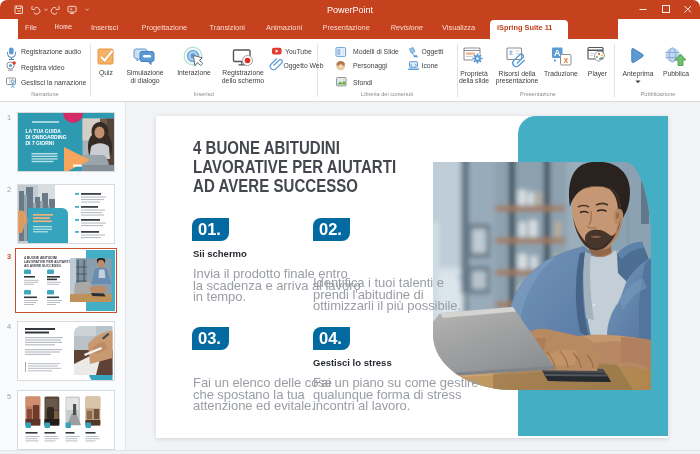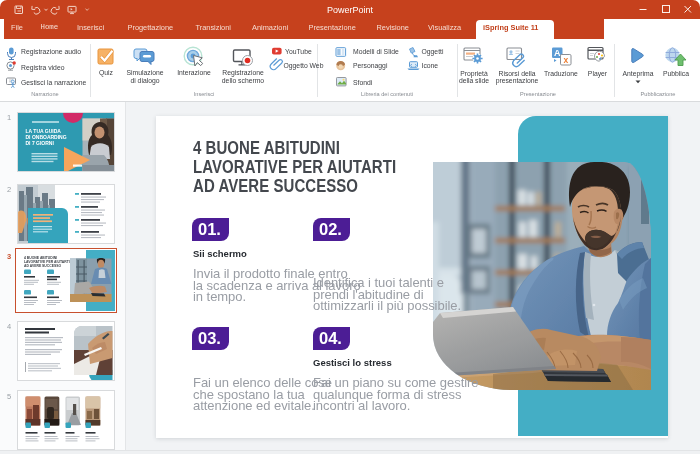--- a/index.html
+++ b/index.html
@@ -1,33 +1,33 @@
 <!DOCTYPE html>
 <html><head><meta charset="utf-8">
 <style>
   * { margin:0; padding:0; box-sizing:border-box; }
   html,body { width:700px; height:454px; background:#fff; font-family:"Liberation Sans",sans-serif; }
   #win { position:relative; width:700px; height:454px; overflow:hidden; border-radius:7px 7px 0 0;padding-left:28px; }
   #titlebar { position:absolute; left:0; top:0; width:700px; height:19px; background:#C6411D; }
-  #tabrow { position:absolute; left:4px; top:19px; width:600px; height:20px; background:#C6411D; }
+  #tabrow { position:absolute; left:18px; top:19px; width:600px; height:20px; background:#C6411D; }
   .tab { position:absolute; top:0; height:20px; line-height:17.5px; color:#F6DDD2; font-size:7.4px; }
   #ribbon { position:absolute; left:0; top:39px; width:700px; height:63px; background:#ffffff; border-bottom:1px solid #D9DBDD; }
   .gsep { position:absolute; top:5px; width:1px; height:53px; background:#E2E4E6; }
   .glabel { position:absolute; top:51.5px; font-size:5.6px; color:#888C92; white-space:nowrap; text-align:center; }
   .btxt { position:absolute; font-size:6.8px; color:#3C3E42; white-space:nowrap; }
   .bigl { position:absolute; font-size:6.8px; color:#3C3E42; text-align:center; line-height:7.8px; white-space:nowrap; }
   #main { position:absolute; left:0; top:102px; width:700px; height:348px; background:#F1F3F5; }
   #panel { position:absolute; left:0; top:0; width:126px; height:348px; background:#FAFBFC; border-right:1px solid #E3E5E7; }
   .thumbnum { position:absolute; font-size:7.5px; color:#9AA0A6; }
   .thumb { position:absolute; left:17px; width:98px; height:60px; background:#fff; border:1px solid #D8DADC; overflow:hidden; }
   #slide { position:absolute; left:156px; top:14px; width:512px; height:322px; background:#fff; box-shadow:0 1px 4px rgba(60,70,85,.18); overflow:hidden; }
   #statusbar { position:absolute; left:0; top:450px; width:700px; height:4px; background:#EFF1F3; border-top:1px solid #E2E4E6; }
   
   #stitle { position:absolute; left:37px; top:22.5px; font-weight:bold; font-size:15px; line-height:16px; color:#44484E; letter-spacing:0.05px; transform:scaleY(1.18); transform-origin:0 0; }
-  .badge { position:absolute; width:37px; height:23px; background:#4c1d95; border-radius:8px 0 8px 0; color:#fff; font-weight:bold; font-size:16.5px; line-height:23px; padding-left:6px; }
+  .badge { position:absolute; width:37px; height:23px; background:#0369a1; border-radius:8px 0 8px 0; color:#fff; font-weight:bold; font-size:16.5px; line-height:23px; padding-left:6px; }
   .shead { position:absolute; font-weight:bold; font-size:9.5px; line-height:14.4px; color:#272B31; }
   .sbody { position:absolute; font-size:13px; line-height:11.6px; color:#999DA4; letter-spacing:-0.05px; }
   #tealshape { position:absolute; left:362px; top:0px; width:150px; height:320px; background:#44AEC5; border-radius:18px 0 0 0; }
   #photo { position:absolute; left:277px; top:46px; width:218px; height:228px; border-radius:0 26px 0 79px / 0 82px 0 55px; overflow:hidden; }
 </style></head>
 <body>
 <div id="win">
   <div id="titlebar">
     <svg width="700" height="19" style="position:absolute;left:0;top:0">
       <g stroke="#F3D5C8" fill="none" stroke-width="1">
@@ -52,21 +52,21 @@
     </svg>
   </div>
   <div id="tabrow">
     <div class="tab" style="left:7px;">File</div>
     <div class="tab" style="left:36.5px;font-family:Liberation Mono, monospace;">Home</div>
     <div class="tab" style="left:73px;">Inserisci</div>
     <div class="tab" style="left:123.5px;">Progettazione</div>
     <div class="tab" style="left:191.5px;">Transizioni</div>
     <div class="tab" style="left:248px;">Animazioni</div>
     <div class="tab" style="left:304.5px;">Presentazione</div>
-    <div class="tab" style="left:372.5px;">Revisione</div>
+    <div class="tab" style="left:372.5px;font-style:italic;">Revisione</div>
     <div class="tab" style="left:424px;">Visualizza</div>
     <div style="position:absolute;left:472px;top:1px;width:78px;height:19px;background:#ffffff;border-radius:4px 4px 0 0;"></div>
     <div class="tab" style="left:479px;color:#C2411C;font-weight:bold;">iSpring Suite 11</div>
   </div>
   <div id="ribbon">
     <div class="gsep" style="left:90px;"></div>
     <div class="gsep" style="left:317px;"></div>
     <div class="gsep" style="left:457px;"></div>
     <div class="gsep" style="left:614px;"></div>
     <div class="glabel" style="left:0;width:90px;">Narrazione</div>

